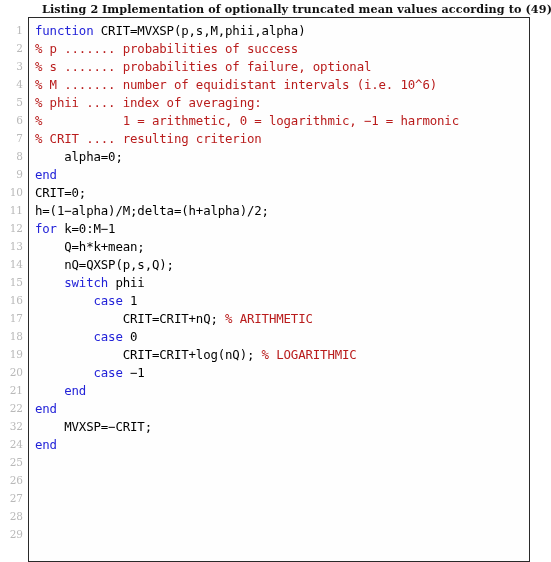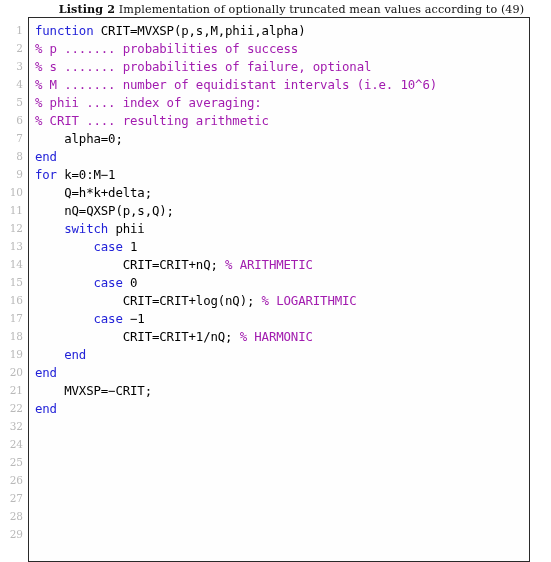--- a/index.html
+++ b/index.html
@@ -30,21 +30,21 @@
     padding: 2px 10px 3px 10px;
     letter-spacing: 0.1px;
     white-space: nowrap;
     overflow: hidden;
   }
   .listing-caption .caption-label {
     font-weight: bold;
     margin-left: 32px;
   }
   .listing-caption .caption-text {
-    font-weight: normal;
+    font-weight: bold;
   }
 
   .listing-body {
     position: absolute;
     left: 0;
     top: 17px;
     right: 0;
     bottom: 0;
     display: flex;
     align-items: stretch;
@@ -83,21 +83,21 @@
     font-family: "DejaVu Sans Mono", monospace;
     font-size: 12.4px;
     line-height: 18px;
     height: 18px;
     white-space: pre;
     color: #000000;
     letter-spacing: -0.15px;
   }
 
   .tok-kw  { color: #2323d8; }
-  .tok-cmt { color: #a21caf; }
+  .tok-cmt { color: #b91c1c; }
   .tok-txt { color: #000000; }
 </style>
 </head>
 <body>
 
 <div class="listing-figure">
 
   <div class="listing-caption">
     <span class="caption-label">Listing 2</span>
     <span class="caption-text">Implementation of optionally truncated mean values according to (49)</span>
@@ -136,33 +136,35 @@
         <span class="lineno">28</span>
         <span class="lineno">29</span>
       </div>
 
     <div class="code-frame">
         <div class="code-line"><span class="tok-kw">function</span><span class="tok-txt"> CRIT=MVXSP(p,s,M,phii,alpha)</span></div>
         <div class="code-line"><span class="tok-cmt">% p ....... probabilities of success</span></div>
         <div class="code-line"><span class="tok-cmt">% s ....... probabilities of failure, optional</span></div>
         <div class="code-line"><span class="tok-cmt">% M ....... number of equidistant intervals (i.e. 10^6)</span></div>
         <div class="code-line"><span class="tok-cmt">% phii .... index of averaging:</span></div>
-        <div class="code-line"><span class="tok-cmt">% CRIT .... resulting arithmetic</span></div>
+        <div class="code-line"><span class="tok-cmt">%           1 = arithmetic, 0 = logarithmic, −1 = harmonic</span></div>
+        <div class="code-line"><span class="tok-cmt">% CRIT .... resulting criterion</span></div>
         <div class="code-line"><span class="tok-txt">    alpha=0;</span></div>
         <div class="code-line"><span class="tok-kw">end</span></div>
+        <div class="code-line"><span class="tok-txt">CRIT=0;</span></div>
+        <div class="code-line"><span class="tok-txt">h=(1−alpha)/M;delta=(h+alpha)/2;</span></div>
         <div class="code-line"><span class="tok-kw">for</span><span class="tok-txt"> k=0:M−1</span></div>
-        <div class="code-line"><span class="tok-txt">    Q=h*k+delta;</span></div>
+        <div class="code-line"><span class="tok-txt">    Q=h*k+mean;</span></div>
         <div class="code-line"><span class="tok-txt">    nQ=QXSP(p,s,Q);</span></div>
         <div class="code-line"><span class="tok-txt">    </span><span class="tok-kw">switch</span><span class="tok-txt"> phii</span></div>
         <div class="code-line"><span class="tok-txt">        </span><span class="tok-kw">case</span><span class="tok-txt"> 1</span></div>
         <div class="code-line"><span class="tok-txt">            CRIT=CRIT+nQ; </span><span class="tok-cmt">% ARITHMETIC</span></div>
         <div class="code-line"><span class="tok-txt">        </span><span class="tok-kw">case</span><span class="tok-txt"> 0</span></div>
         <div class="code-line"><span class="tok-txt">            CRIT=CRIT+log(nQ); </span><span class="tok-cmt">% LOGARITHMIC</span></div>
         <div class="code-line"><span class="tok-txt">        </span><span class="tok-kw">case</span><span class="tok-txt"> −1</span></div>
-        <div class="code-line"><span class="tok-txt">            CRIT=CRIT+1/nQ; </span><span class="tok-cmt">% HARMONIC</span></div>
         <div class="code-line"><span class="tok-txt">    </span><span class="tok-kw">end</span></div>
         <div class="code-line"><span class="tok-kw">end</span></div>
         <div class="code-line"><span class="tok-txt">    MVXSP=−CRIT;</span></div>
         <div class="code-line"><span class="tok-kw">end</span></div>
       </div>
 
   </div>
 
 </div>
 

